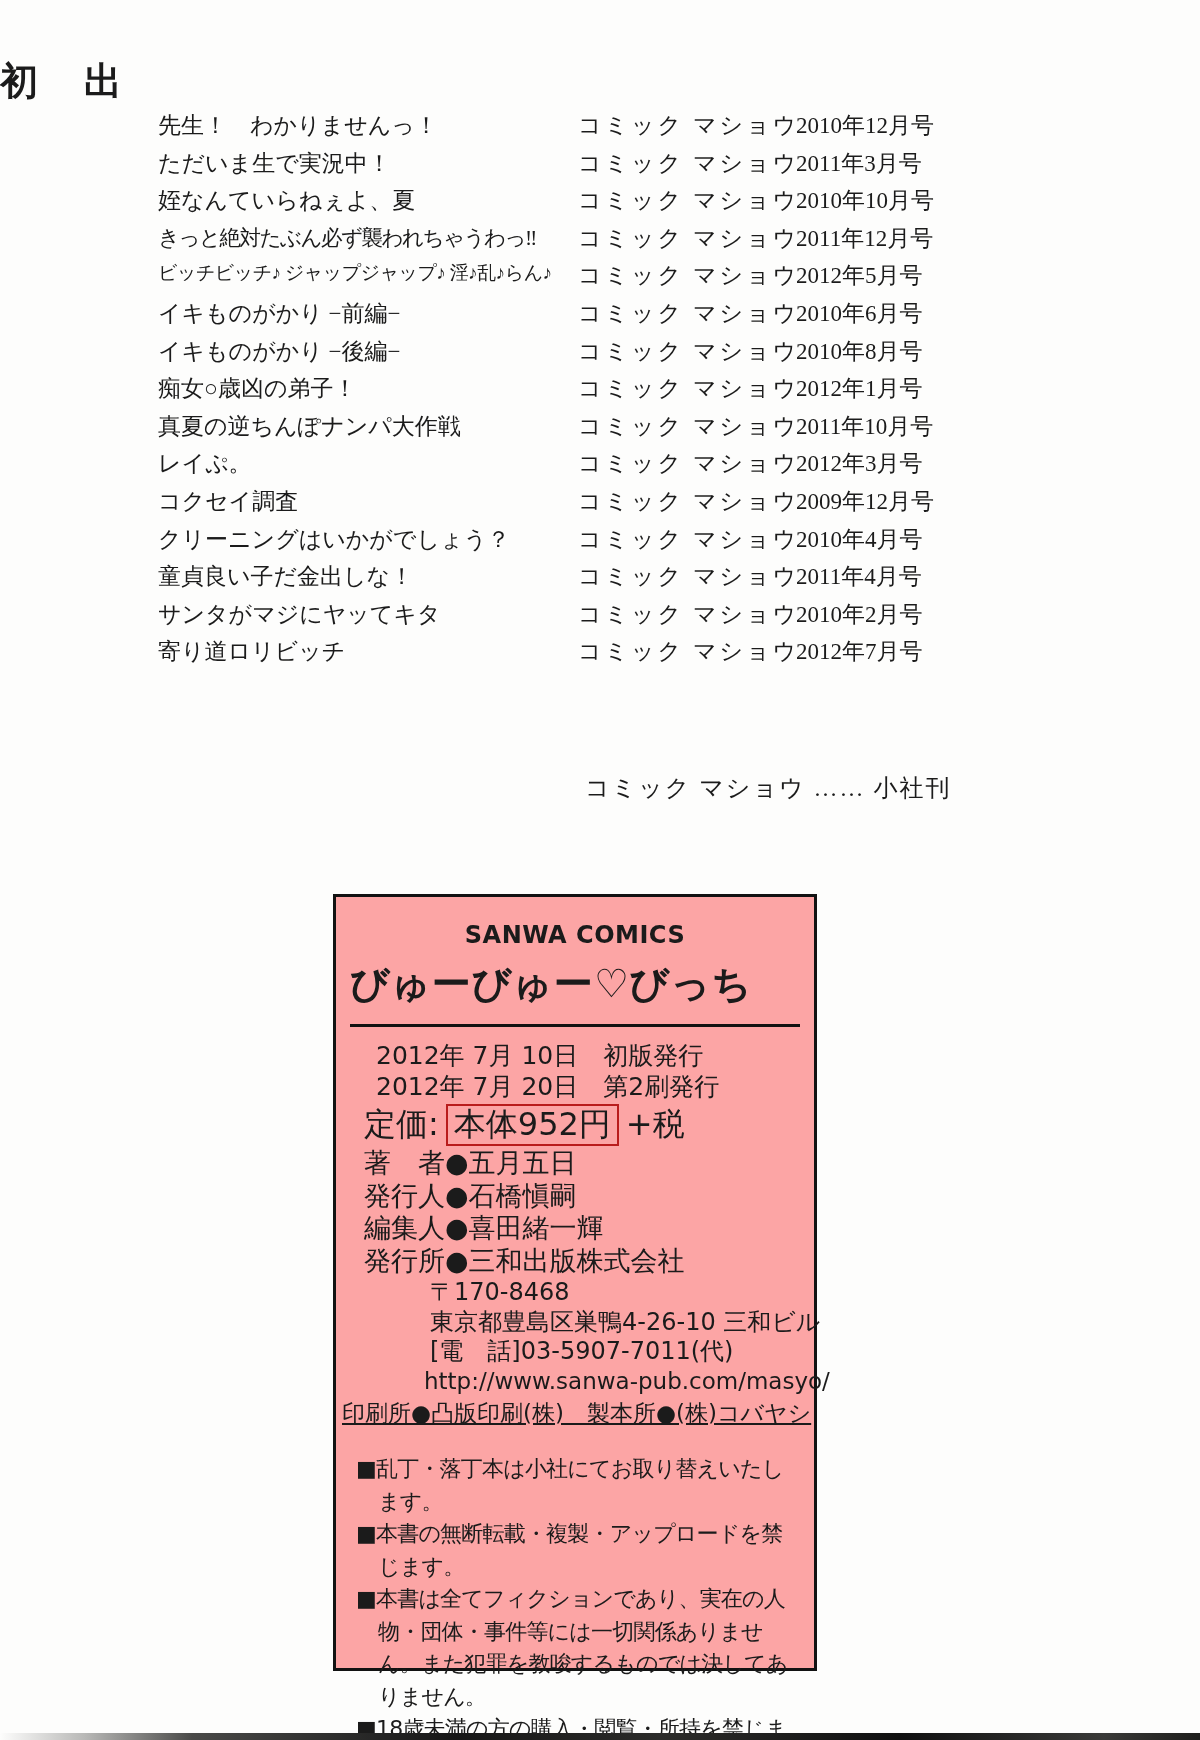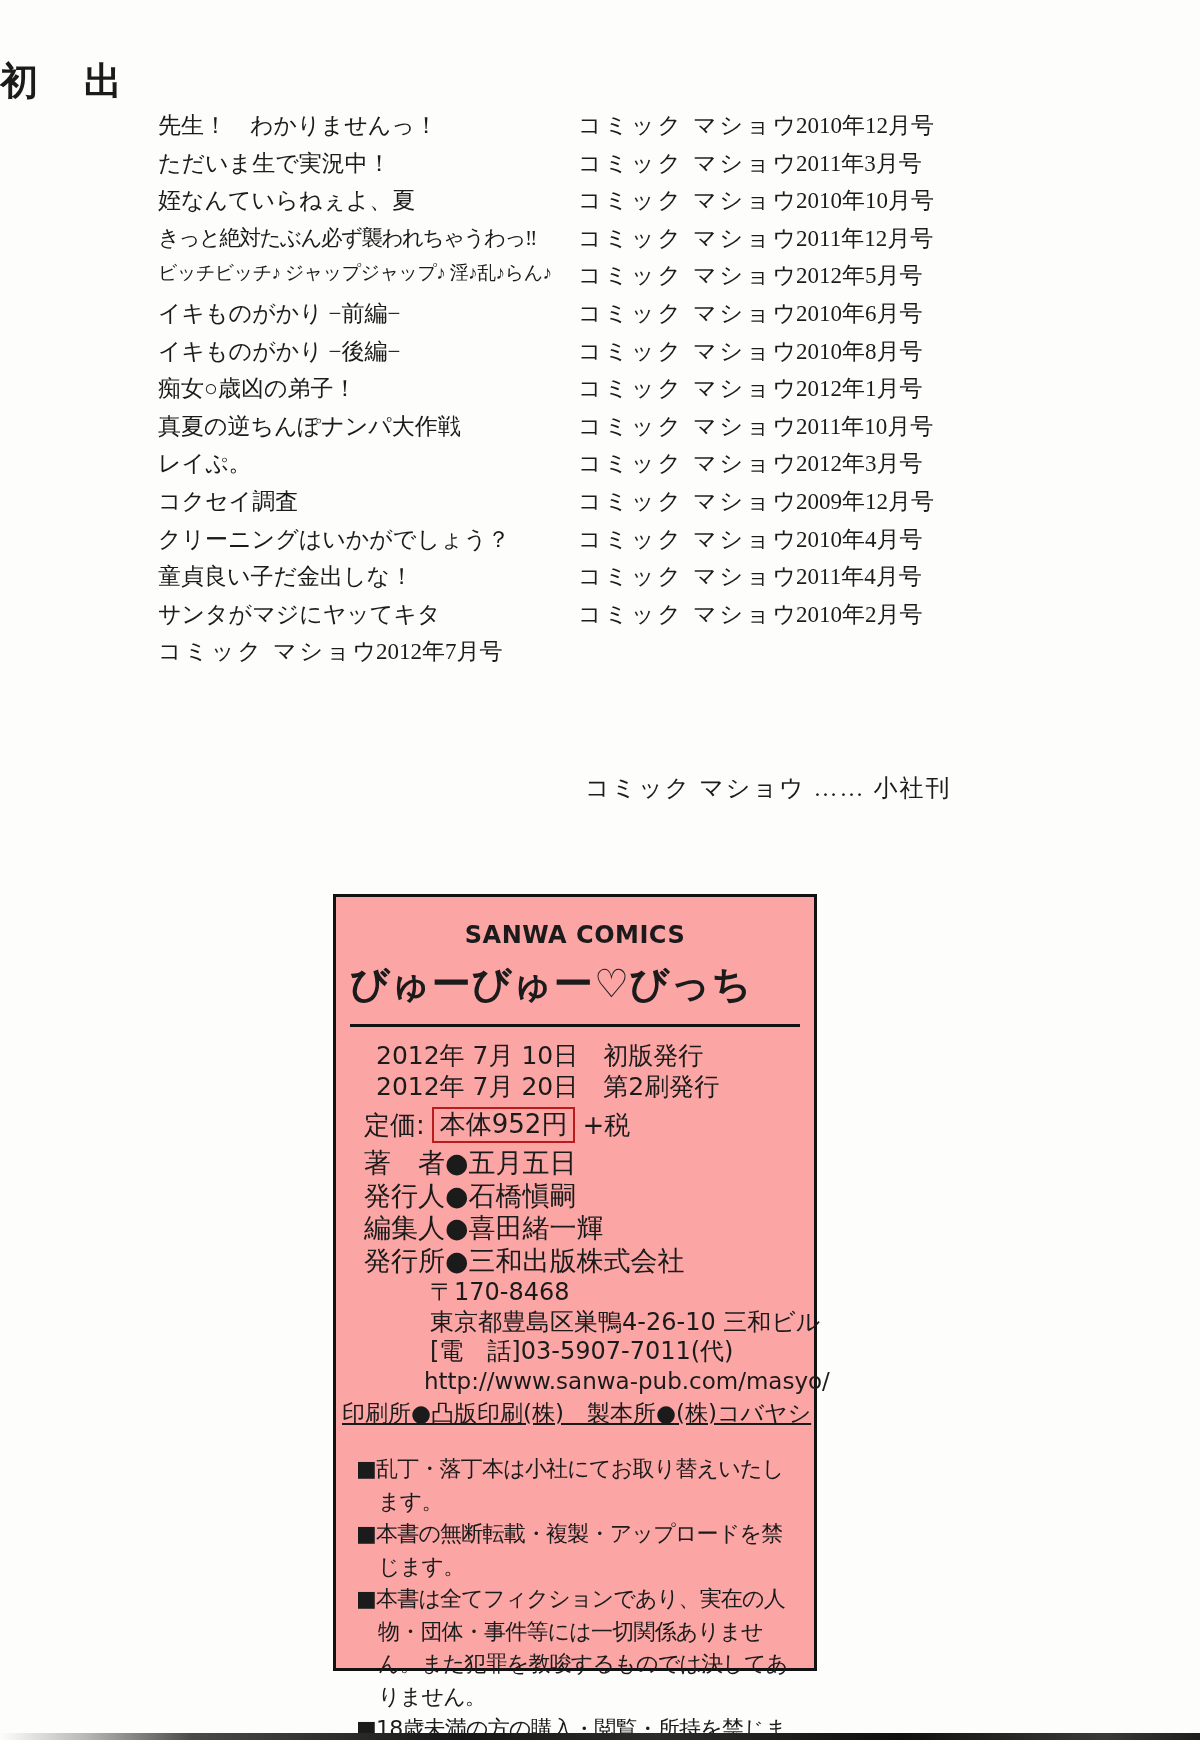--- a/index.html
+++ b/index.html
@@ -49,21 +49,21 @@
   .booktitle{
     margin:8px 14px 0;
     font-size:39px;font-weight:bold;letter-spacing:1px;
     padding-bottom:13px;border-bottom:3px solid #121212;
     white-space:nowrap;
   }
   .editions{margin:13px 0 0 40px;font-size:25px;line-height:31px;white-space:nowrap;}
   .price{
     margin:3px 0 0 28px;height:40px;
     display:flex;align-items:center;gap:7px;
-    font-size:26px;white-space:nowrap;
+    font-size:32px;white-space:nowrap;
   }
   .pricebox{
     display:inline-block;border:2px solid #b91c1c;
     padding:1px 6px 2px;line-height:1.1;
   }
   .credits{margin:2px 0 0 28px;font-size:27px;line-height:32.5px;white-space:nowrap;}
   .addr{margin:1px 16px 0 94px;font-size:24px;line-height:29.5px;white-space:nowrap;}
   .addr .url{font-size:23px;margin-left:-6px;}
   .printer{margin:2px 0 0 6px;font-size:23px;white-space:nowrap;text-decoration:underline;}
   .notices{
@@ -151,20 +151,21 @@
       <span class="t">童貞良い子だ金出しな！</span>
       <span class="m">コミック マショウ</span>
       <span class="d">2011年4月号</span>
     </li>
     <li>
       <span class="t">サンタがマジにヤッてキタ</span>
       <span class="m">コミック マショウ</span>
       <span class="d">2010年2月号</span>
     </li>
     <li>
+      <span class="t">寄り道ロリビッチ</span>
       <span class="m">コミック マショウ</span>
       <span class="d">2012年7月号</span>
     </li>
   </ul>
 
   <div class="footnote">コミック マショウ …… 小社刊</div>
 
   <div class="box">
     <div class="brand">SANWA COMICS</div>
     <div class="booktitle">びゅーびゅー♡びっち</div>

